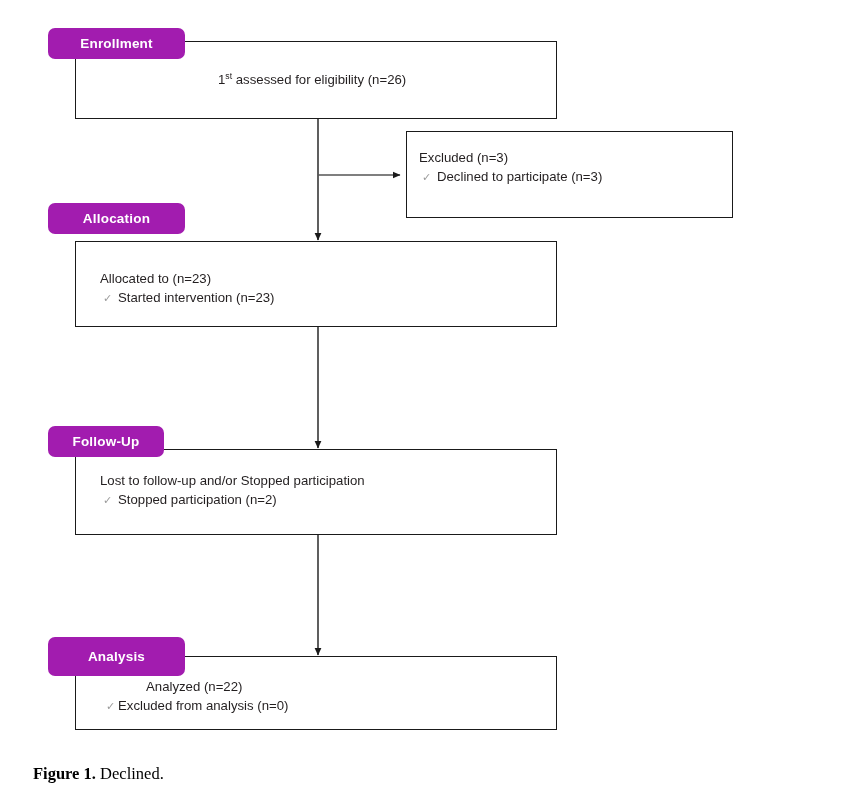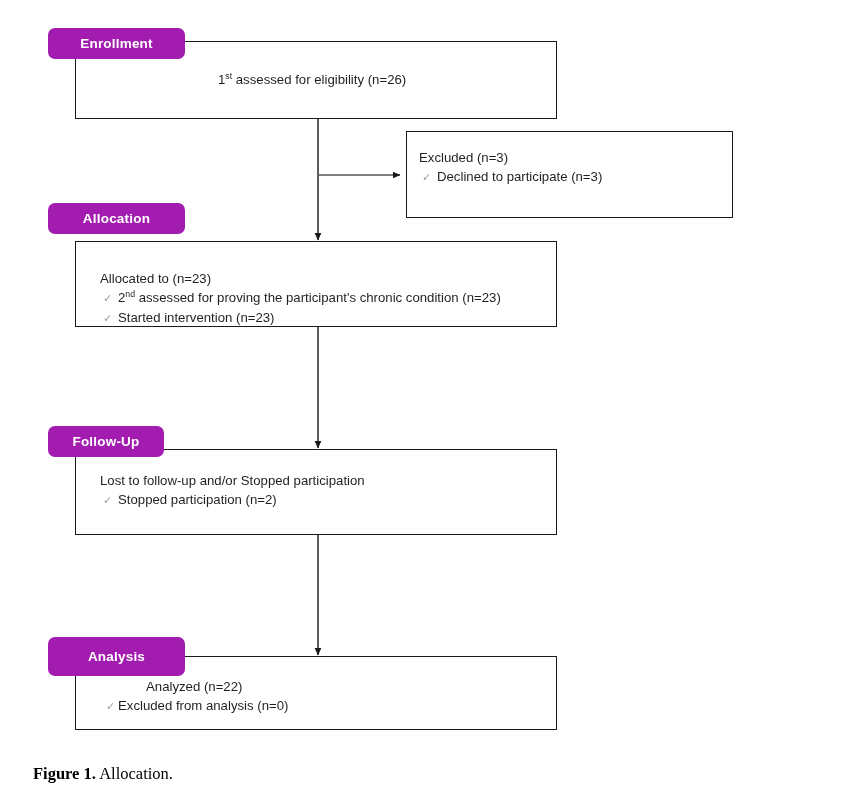--- a/index.html
+++ b/index.html
@@ -139,21 +139,20 @@
   </div>
 
   <div class="box" style="left:75px; top:241px; width:482px; height:86px;"></div>
 
   <div class="pill" style="left:48px; top:203px; width:137px; height:31px;">
     <span>Allocation</span>
   </div>
 
   <div class="box-text" style="left:100px; top:253px;margin-top:16px;">
     <span class="line">Allocated to (n=23)</span>
-    <span class="bullet"><span class="check">✓</span><span>2</span><sup>nd</sup><span> assessed for proving the participant's chronic condition (n=23)</span></span>
     <span class="bullet"><span class="check">✓</span><span>Started intervention (n=23)</span></span>
   </div>
 
   <div class="box" style="left:75px; top:449px; width:482px; height:86px;"></div>
 
   <div class="pill" style="left:48px; top:426px; width:116px; height:31px;">
     <span>Follow-Up</span>
   </div>
 
   <div class="box-text" style="left:100px; top:471px;">
@@ -169,14 +168,14 @@
 
   <div class="box-text" style="left:100px; top:677px;text-align:center;">
     <span class="line">Analyzed (n=22)</span>
     <span class="bullet"><span class="check">✓</span><span>Excluded from analysis (n=0)</span></span>
   </div>
 
 </div>
 
 <div class="caption">
   <b>Figure 1.</b>
-  <span>Allocation.</span>
+  <span>Declined.</span>
 </div>
 
 </body></html>

